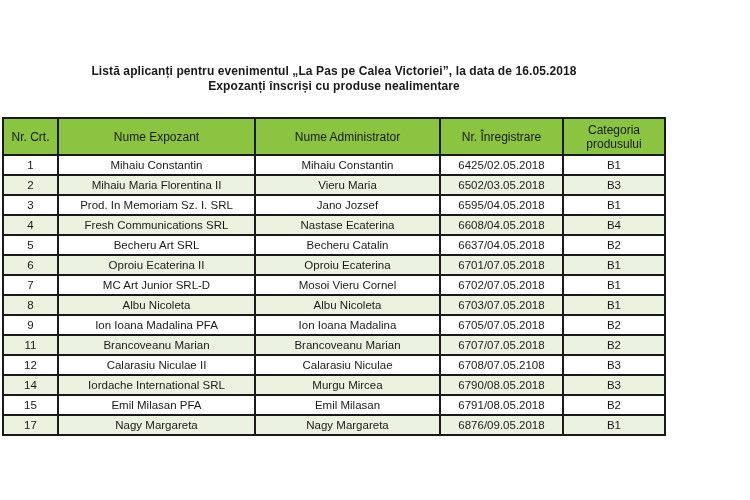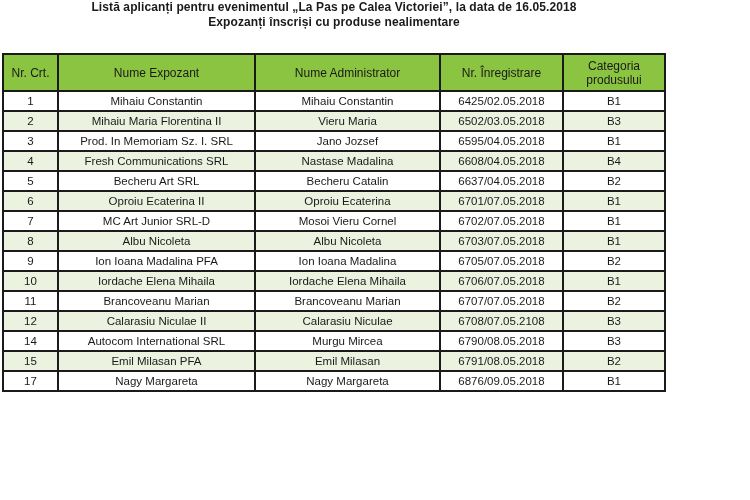--- a/index.html
+++ b/index.html
@@ -11,20 +11,21 @@
     width: 750px;
     height: 500px;
     overflow: hidden;
     font-family: "Liberation Sans", sans-serif;
     color: var(--text-color, #1a1a1a);
   }
   .page {
     width: 668px;
     height: 500px;
     box-sizing: border-box;
+    padding-top: 64px;
   }
   .doc-title {
     text-align: center;
     font-weight: bold;
     font-size: 12px;
     line-height: 15px;
     letter-spacing: 0.1px;
   }
   .doc-subtitle {
     text-align: center;
@@ -115,21 +116,21 @@
         <tr>
           <td>3</td>
           <td>Prod. In Memoriam Sz. I. SRL</td>
           <td>Jano Jozsef</td>
           <td>6595/04.05.2018</td>
           <td>B1</td>
         </tr>
         <tr>
           <td>4</td>
           <td>Fresh Communications SRL</td>
-          <td>Nastase Madalina</td>
+          <td>Nastase Ecaterina</td>
           <td>6608/04.05.2018</td>
           <td>B4</td>
         </tr>
         <tr>
           <td>5</td>
           <td>Becheru Art SRL</td>
           <td>Becheru Catalin</td>
           <td>6637/04.05.2018</td>
           <td>B2</td>
         </tr>
@@ -153,45 +154,38 @@
           <td>Albu Nicoleta</td>
           <td>6703/07.05.2018</td>
           <td>B1</td>
         </tr>
         <tr>
           <td>9</td>
           <td>Ion Ioana Madalina PFA</td>
           <td>Ion Ioana Madalina</td>
           <td>6705/07.05.2018</td>
           <td>B2</td>
-        </tr>
-        <tr>
-          <td>10</td>
-          <td>Iordache Elena Mihaila</td>
-          <td>Iordache Elena Mihaila</td>
-          <td>6706/07.05.2018</td>
-          <td>B1</td>
         </tr>
         <tr>
           <td>11</td>
           <td>Brancoveanu Marian</td>
           <td>Brancoveanu Marian</td>
           <td>6707/07.05.2018</td>
           <td>B2</td>
         </tr>
         <tr>
           <td>12</td>
           <td>Calarasiu Niculae II</td>
           <td>Calarasiu Niculae</td>
           <td>6708/07.05.2108</td>
           <td>B3</td>
         </tr>
         <tr>
           <td>14</td>
-          <td>Autocom International SRL</td>
+          <td>Iordache International SRL</td>
           <td>Murgu Mircea</td>
           <td>6790/08.05.2018</td>
           <td>B3</td>
         </tr>
         <tr>
           <td>15</td>
           <td>Emil Milasan PFA</td>
           <td>Emil Milasan</td>
           <td>6791/08.05.2018</td>
           <td>B2</td>

